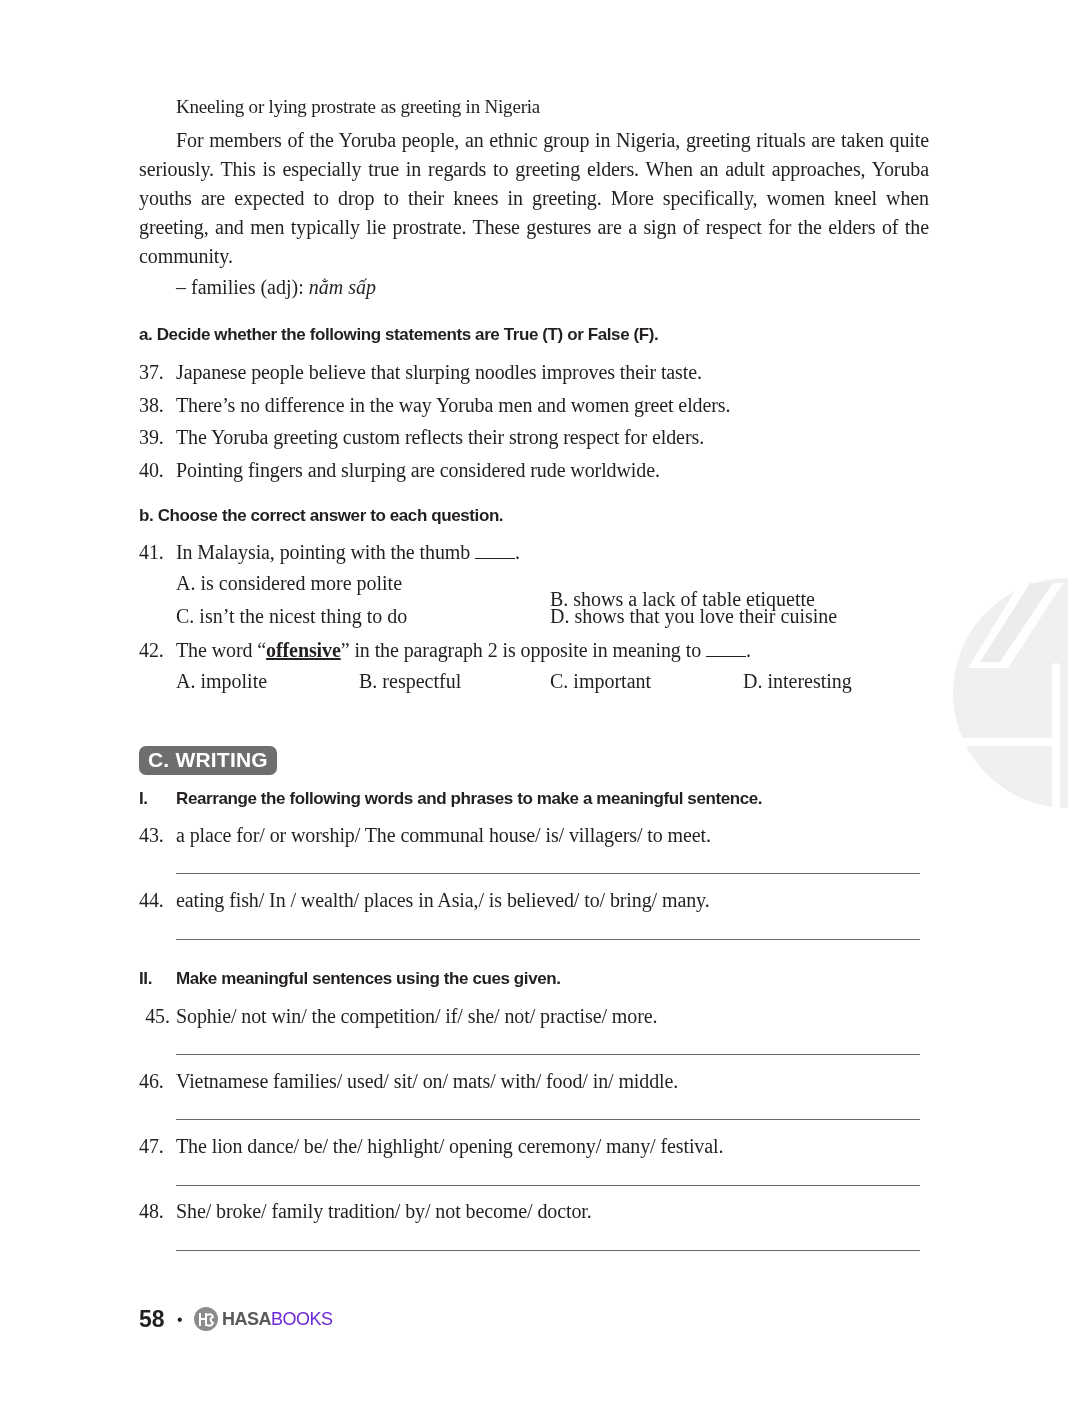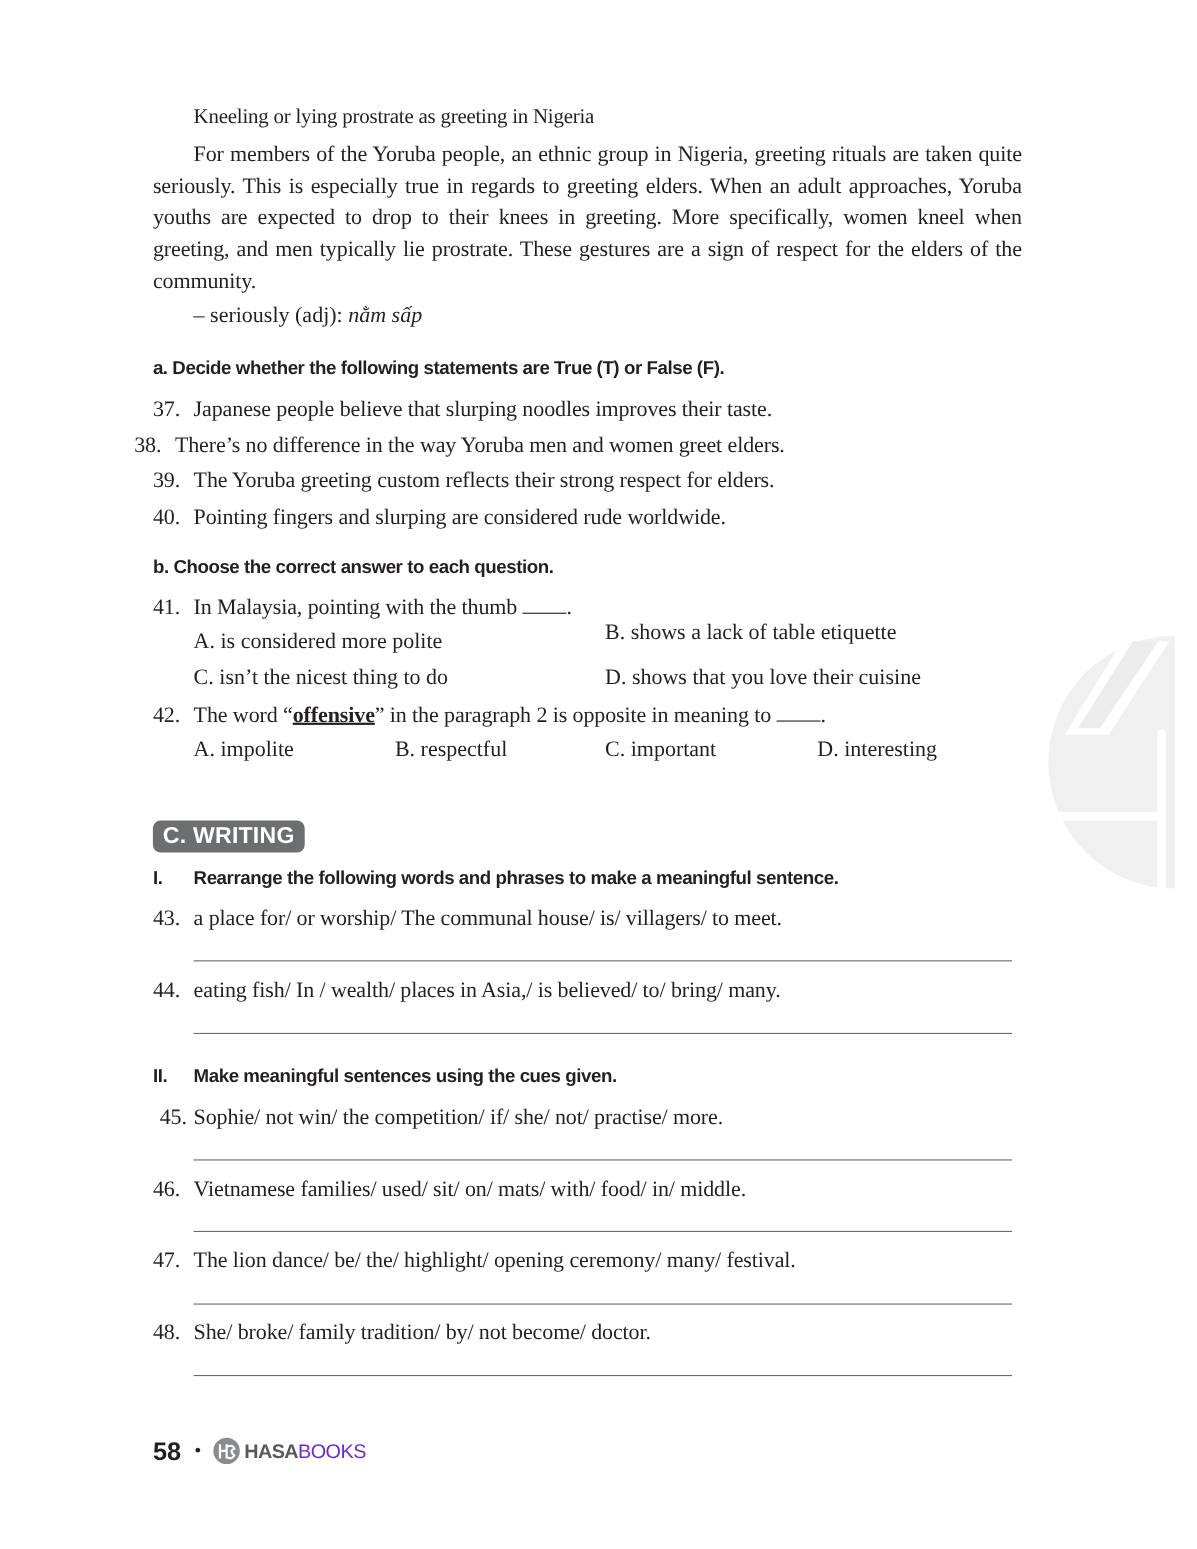--- a/index.html
+++ b/index.html
@@ -24,32 +24,32 @@
   .logo { left:193px; top:1306px; }
   .brand { left:222px; top:1309px; font-size:18px; font-weight:bold; letter-spacing:-0.5px; color:#58595b; }
   .brand .light { font-weight:normal; color:#6d28d9;margin-top:36px; }
   .watermark { left:928px; top:578px; }
 </style>
 </head>
 <body>
 
 <div class="abs serif title">Kneeling or lying prostrate as greeting in Nigeria</div>
 <div class="abs serif para">For members of the Yoruba people, an ethnic group in Nigeria, greeting rituals are taken quite seriously. This is especially true in regards to greeting elders. When an adult approaches, Yoruba youths are expected to drop to their knees in greeting. More specifically, women kneel when greeting, and men typically lie prostrate. These gestures are a sign of respect for the elders of the community.</div>
-<div class="abs serif gloss"><span>– seriously (adj): </span><i>nằm sấp</i></div>
+<div class="abs serif gloss"><span>– families (adj): </span><i>nằm sấp</i></div>
 
 <div class="abs sans instr" style="left:139px; top:325px;">a.  Decide whether the following statements are True (T) or False (F).</div>
 <div class="abs serif q" style="left:139px; top:359px;"><span class="num">37.</span><span>Japanese people believe that slurping noodles improves their taste.</span></div>
-<div class="abs serif q" style="left:122px; top:392px;"><span class="num">38.</span><span>There’s no difference in the way Yoruba men and women greet elders.</span></div>
+<div class="abs serif q" style="left:139px; top:392px;"><span class="num">38.</span><span>There’s no difference in the way Yoruba men and women greet elders.</span></div>
 <div class="abs serif q" style="left:139px; top:424px;"><span class="num">39.</span><span>The Yoruba greeting custom reflects their strong respect for elders.</span></div>
 <div class="abs serif q" style="left:139px; top:457px;"><span class="num">40.</span><span>Pointing fingers and slurping are considered rude worldwide.</span></div>
 
 <div class="abs sans instr" style="left:139px; top:506px;">b.  Choose the correct answer to each question.</div>
 <div class="abs serif q" style="left:139px; top:539px;"><span class="num">41.</span><span>In Malaysia, pointing with the thumb </span><span class="blank"></span><span>.</span></div>
 <div class="abs serif opt" style="left:176px; top:572px;">A. is considered more polite</div>
-<div class="abs serif opt" style="left:550px; top:564px;text-align:center;">B. shows a lack of table etiquette</div>
+<div class="abs serif opt" style="left:550px; top:588px;text-align:center;">B. shows a lack of table etiquette</div>
 <div class="abs serif opt" style="left:176px; top:605px;">C. isn’t the nicest thing to do</div>
 <div class="abs serif opt" style="left:550px; top:605px;">D. shows that you love their cuisine</div>
 
 <div class="abs serif q" style="left:139px; top:637px;"><span class="num">42.</span><span>The word “</span><span class="underline">offensive</span><span>” in the paragraph 2 is opposite in meaning to </span><span class="blank"></span><span>.</span></div>
 <div class="abs serif opt" style="left:176px; top:670px;">A. impolite</div>
 <div class="abs serif opt" style="left:359px; top:670px;">B. respectful</div>
 <div class="abs serif opt" style="left:550px; top:670px;">C. important</div>
 <div class="abs serif opt" style="left:743px; top:670px;">D. interesting</div>
 
 <div class="abs sans badge">C. WRITING</div>

